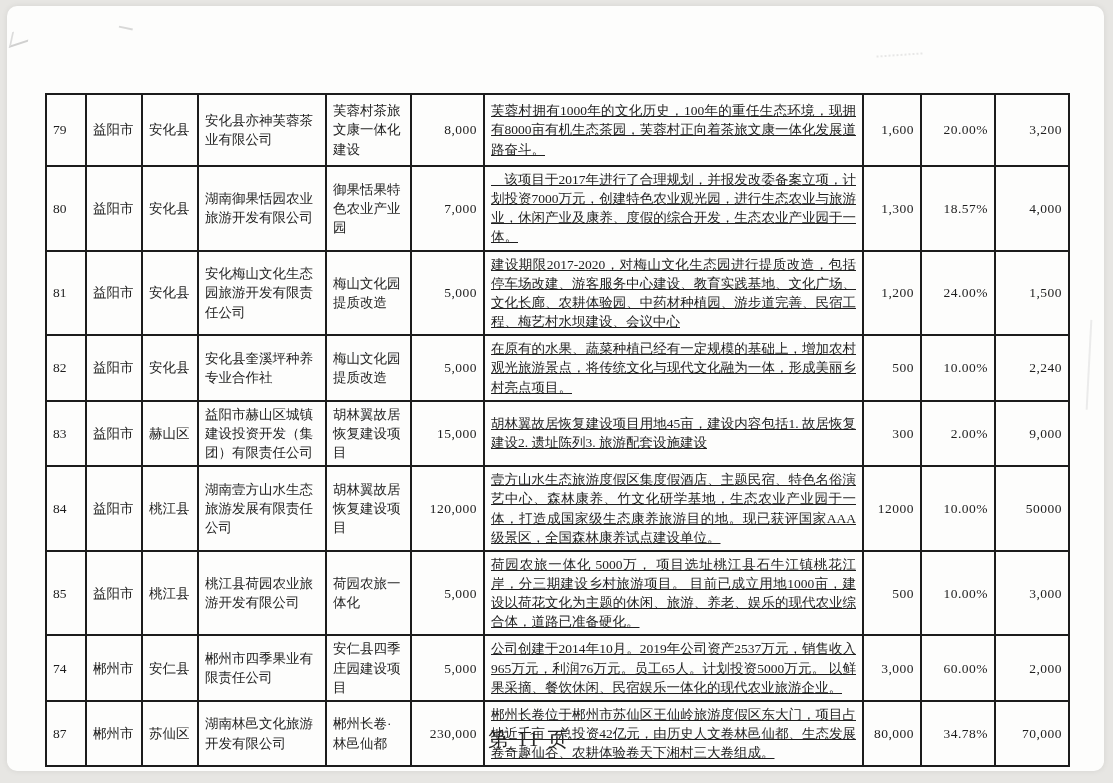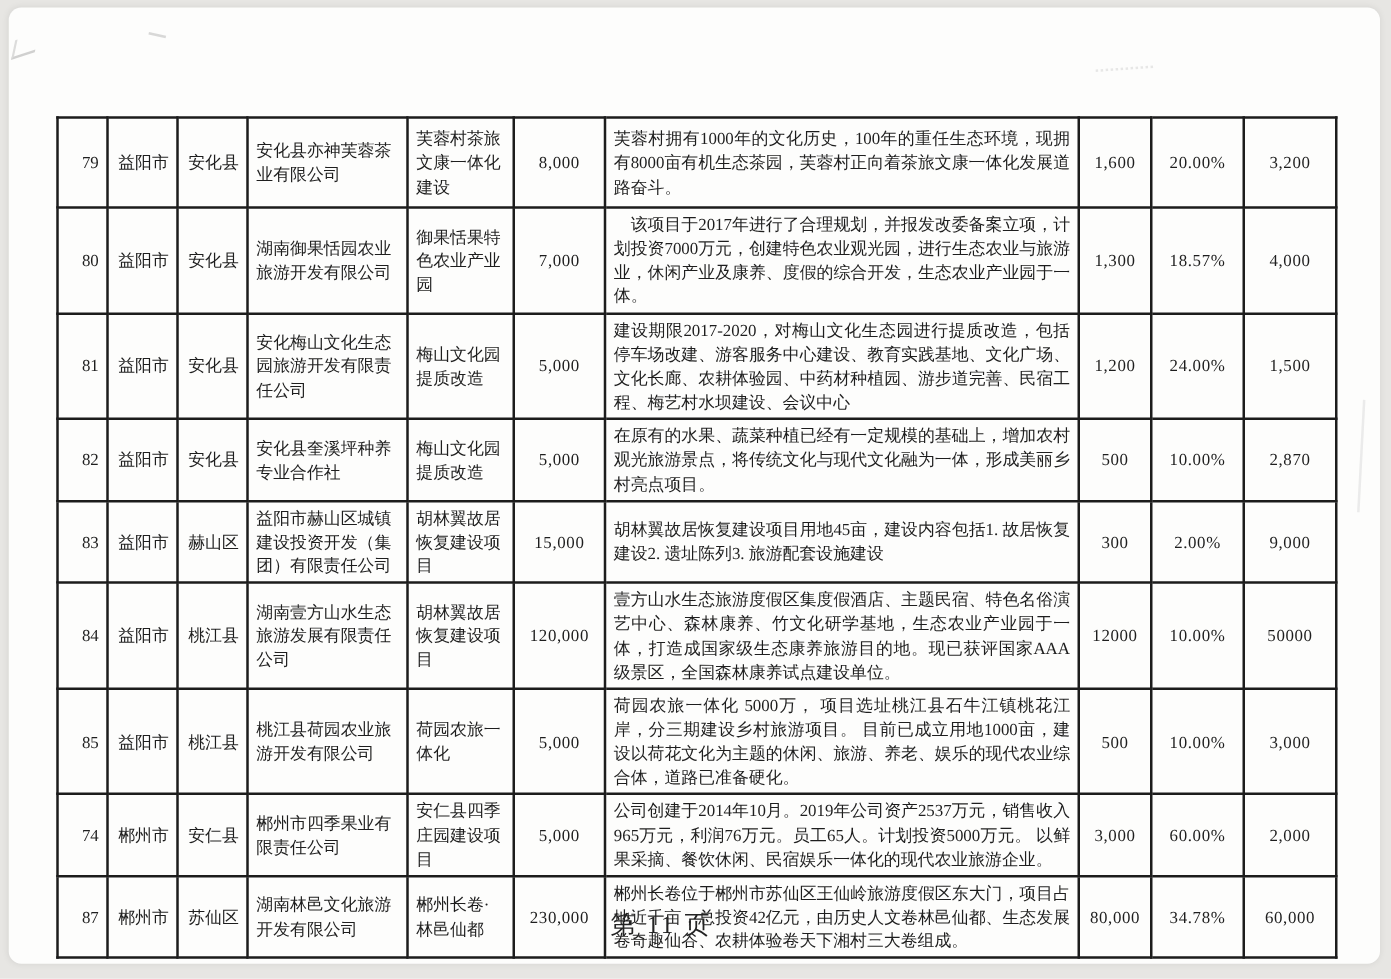--- a/index.html
+++ b/index.html
@@ -23,24 +23,24 @@
     position:absolute;left:45px;top:93px;
     width:1023px;border-collapse:collapse;table-layout:fixed;
   }
   table.doc td{
     border:2px solid #1c1c1c;
     vertical-align:middle;
     font-size:13.5px;line-height:1.42;
     padding:3px 6px;
     overflow:hidden;
   }
-  td.c{text-align:right;}
-  td.num{text-align:center;letter-spacing:.5px;font-size:13px;white-space:nowrap;font-family:Liberation Serif, serif;}
+  td.c{text-align:left;}
+  td.num{text-align:right;letter-spacing:.5px;font-size:13px;white-space:nowrap;font-family:Liberation Serif, serif;}
   td.name{text-align:left;}
-  td.desc{text-align:justify;padding:3px 8px;}
+  td.desc{text-align:justify;padding:3px 8px;text-decoration:underline;}
   td.desc-center{}
   tr.h72{height:72px}tr.h73{height:73px}tr.h80{height:80px}tr.h62{height:62px}
   tr.h57{height:57px}tr.h75{height:75px}tr.h63{height:63px}
   .footer{
     position:absolute;left:0;top:726px;width:1058px;
     text-align:center;font-size:20px;letter-spacing:2px;color:#232323;
   }
 </style>
 </head>
 <body>
@@ -104,21 +104,21 @@
     <tr class="h62">
       <td class="c">82</td>
       <td class="c">益阳市</td>
       <td class="c">安化县</td>
       <td class="name">安化县奎溪坪种养专业合作社</td>
       <td class="name">梅山文化园提质改造</td>
       <td class="num">5,000</td>
       <td class="desc">在原有的水果、蔬菜种植已经有一定规模的基础上，增加农村观光旅游景点，将传统文化与现代文化融为一体，形成美丽乡村亮点项目。</td>
       <td class="num">500</td>
       <td class="num">10.00%</td>
-      <td class="num">2,870</td>
+      <td class="num">2,240</td>
     </tr>
     <tr class="h57">
       <td class="c">83</td>
       <td class="c">益阳市</td>
       <td class="c">赫山区</td>
       <td class="name">益阳市赫山区城镇建设投资开发（集团）有限责任公司</td>
       <td class="name">胡林翼故居恢复建设项目</td>
       <td class="num">15,000</td>
       <td class="desc">胡林翼故居恢复建设项目用地45亩，建设内容包括1. 故居恢复建设2. 遗址陈列3. 旅游配套设施建设</td>
       <td class="num">300</td>
@@ -164,18 +164,18 @@
     <tr class="h62">
       <td class="c">87</td>
       <td class="c">郴州市</td>
       <td class="c">苏仙区</td>
       <td class="name">湖南林邑文化旅游开发有限公司</td>
       <td class="name">郴州长卷·林邑仙都</td>
       <td class="num">230,000</td>
       <td class="desc">郴州长卷位于郴州市苏仙区王仙岭旅游度假区东大门，项目占地近千亩，总投资42亿元，由历史人文卷林邑仙都、生态发展卷奇趣仙谷、农耕体验卷天下湘村三大卷组成。</td>
       <td class="num">80,000</td>
       <td class="num">34.78%</td>
-      <td class="num">60,000</td>
+      <td class="num">70,000</td>
     </tr>
   </tbody>
 </table>
 
 <div class="footer">第 11 页</div>
 
 </body></html>

